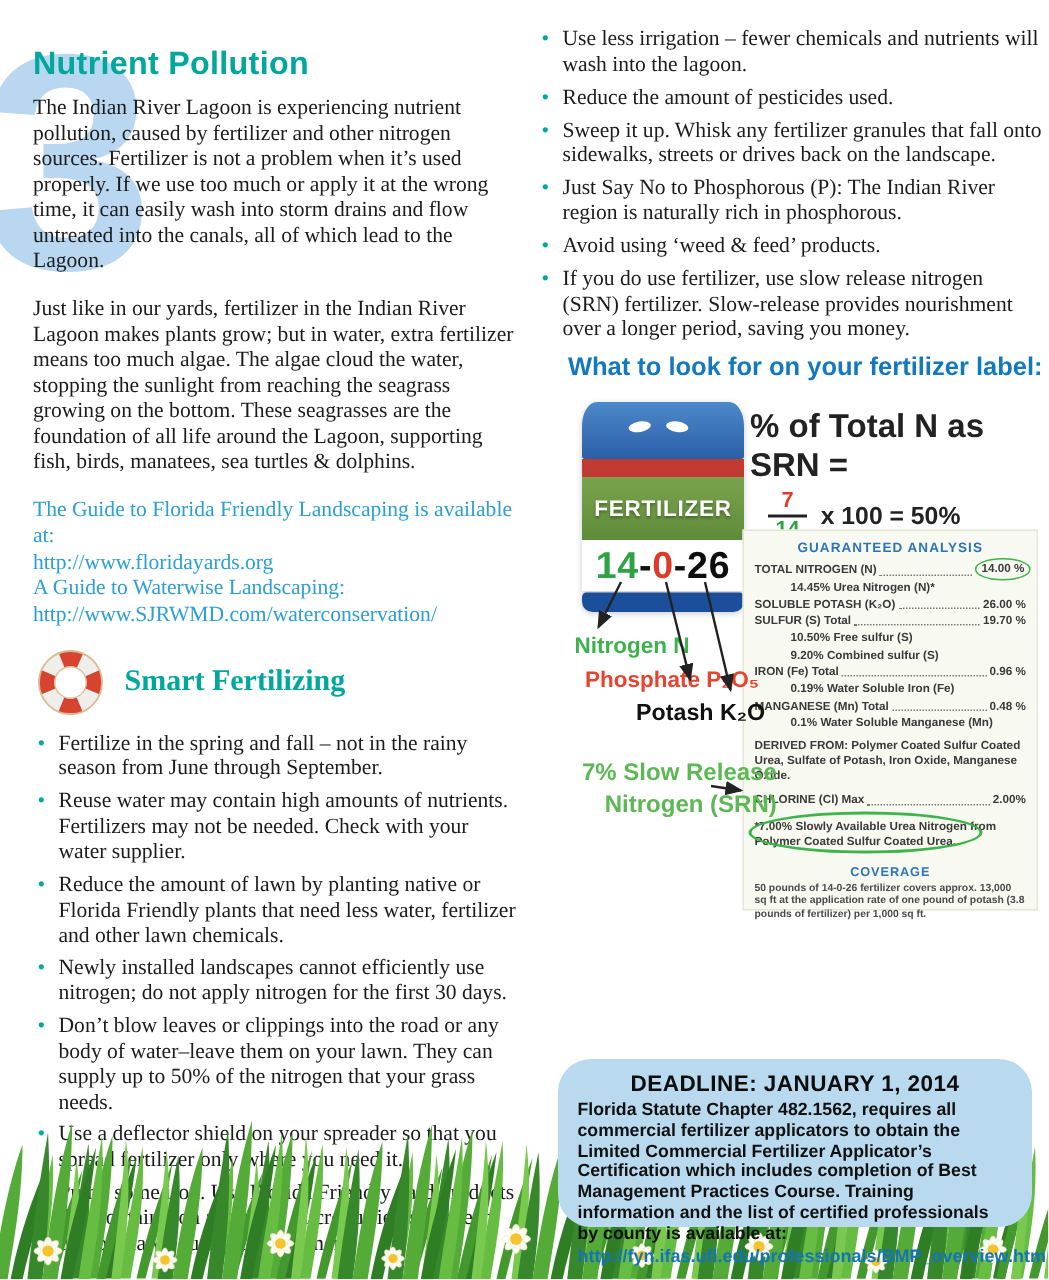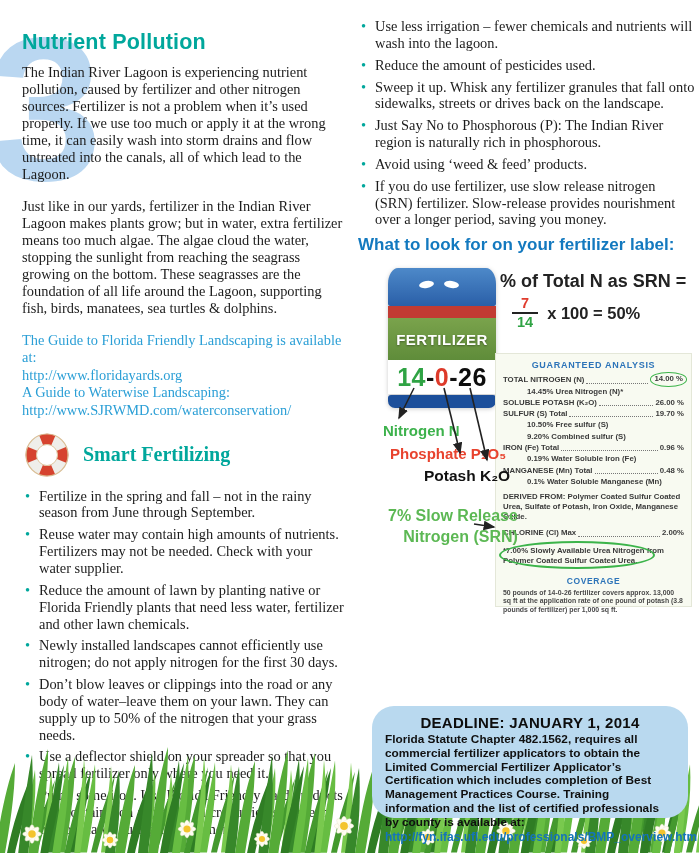--- a/index.html
+++ b/index.html
@@ -24,21 +24,21 @@
 
   ul.bullets{list-style:none;margin:0;padding:0;font-size:14.4px;line-height:1.17;}
   ul.bullets li{position:relative;padding-left:17px;margin-bottom:5px;}
   ul.bullets li::before{content:"\2022";color:#00a79c;position:absolute;left:3px;}
   ul.bullets li.flush{padding-left:0;text-indent:13px;}
   ul.bullets li.flush::before{position:static;margin-right:7px;}
 
   
   .right-col{position:absolute;left:358px;top:18px;width:337px;z-index:1;}
   .label-heading{font-family:"Liberation Sans",sans-serif;font-weight:bold;color:#1379bf;
-                 font-size:17px;margin:7px 0 0;}
+                 font-size:17px;margin:7px 0 0;text-align:right;}
 
   .figure{position:relative;height:348px;margin-top:6px;}
 
   
   .bag{position:absolute;left:30px;top:7px;width:108px;filter:drop-shadow(0 1px 2px rgba(0,0,0,.20));}
   .bag-top{height:38px;background:linear-gradient(#4d89c9,#2a5fa8);
            border-radius:10px 10px 2px 2px / 16px 16px 2px 2px;position:relative;}
   .hole{position:absolute;width:15px;height:7px;background:#fff;border-radius:50%;top:13px;}
   .hole.h1{left:31px;transform:rotate(-10deg);}
   .hole.h2{left:56px;transform:rotate(8deg);}
@@ -47,21 +47,21 @@
              display:flex;align-items:center;justify-content:center;}
   .bag-brand{color:#fff;font:bold 15px "Liberation Sans",sans-serif;letter-spacing:.5px;
              text-shadow:0 1px 2px rgba(0,0,0,.35);}
   .bag-mid{height:34px;background:#fff;display:flex;align-items:center;justify-content:center;
            font:bold 25px "Liberation Sans",sans-serif;letter-spacing:.5px;}
   .npk-n{color:#2fa344}.npk-sep{color:#111}.npk-p{color:#dd3a2a}.npk-k{color:#0d0d0d}
   .bag-bot{height:13px;background:#1c4f9b;border-radius:3px 3px 7px 7px;margin-top:1px;}
 
   
   .formula{position:absolute;left:142px;top:10px;font-family:"Liberation Sans",sans-serif;color:#222;}
-  .f-line1{font-size:18px;font-weight:bold;}
+  .f-line1{font-size:22px;font-weight:bold;}
   .f-line2{display:flex;align-items:center;gap:9px;margin-top:4px;padding-left:12px;
            font-size:16.5px;font-weight:bold;}
   .frac{display:inline-flex;flex-direction:column;align-items:center;font-size:14.5px;line-height:1.1;}
   .frac .num{color:#e03c2d;padding:0 5px;}
   .frac .den{color:#2fa344;border-top:2px solid #222;padding:1px 5px 0;}
 
   
   .annot{position:absolute;font-family:"Liberation Sans",sans-serif;font-weight:bold;z-index:2;}
   .annot-nitrogen{left:25px;top:161px;color:#3db24c;font-size:15px;}
   .annot-phosphate{left:32px;top:184px;color:#e8432e;font-size:15px;}

